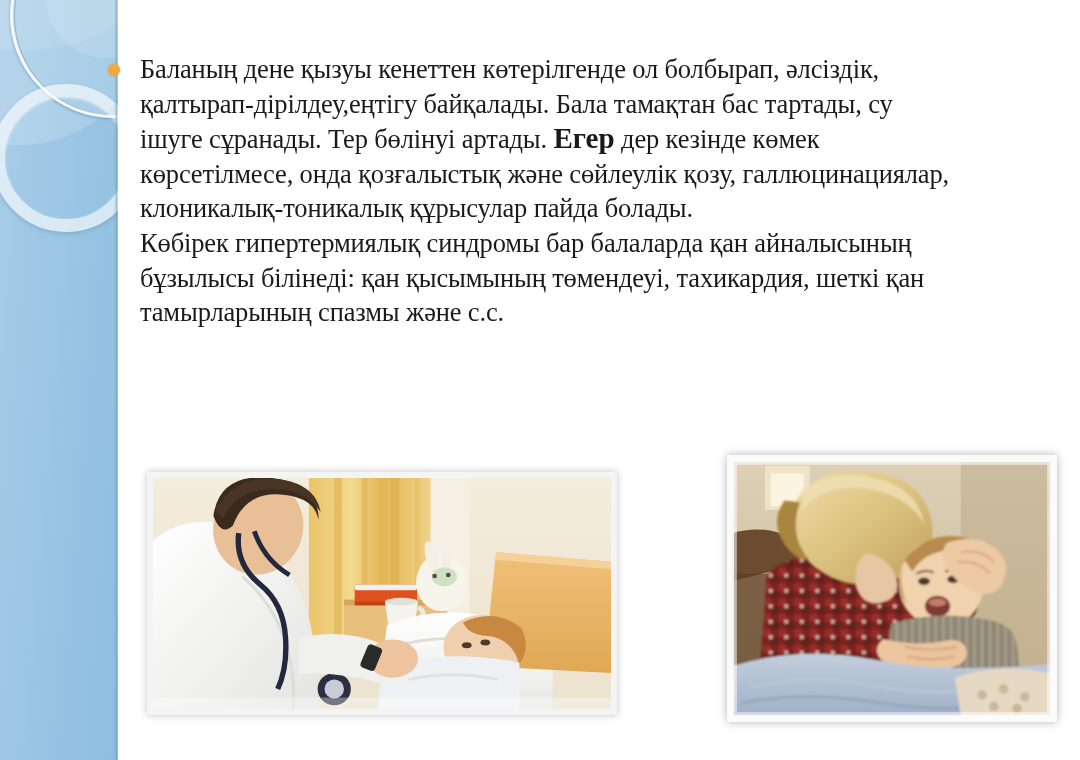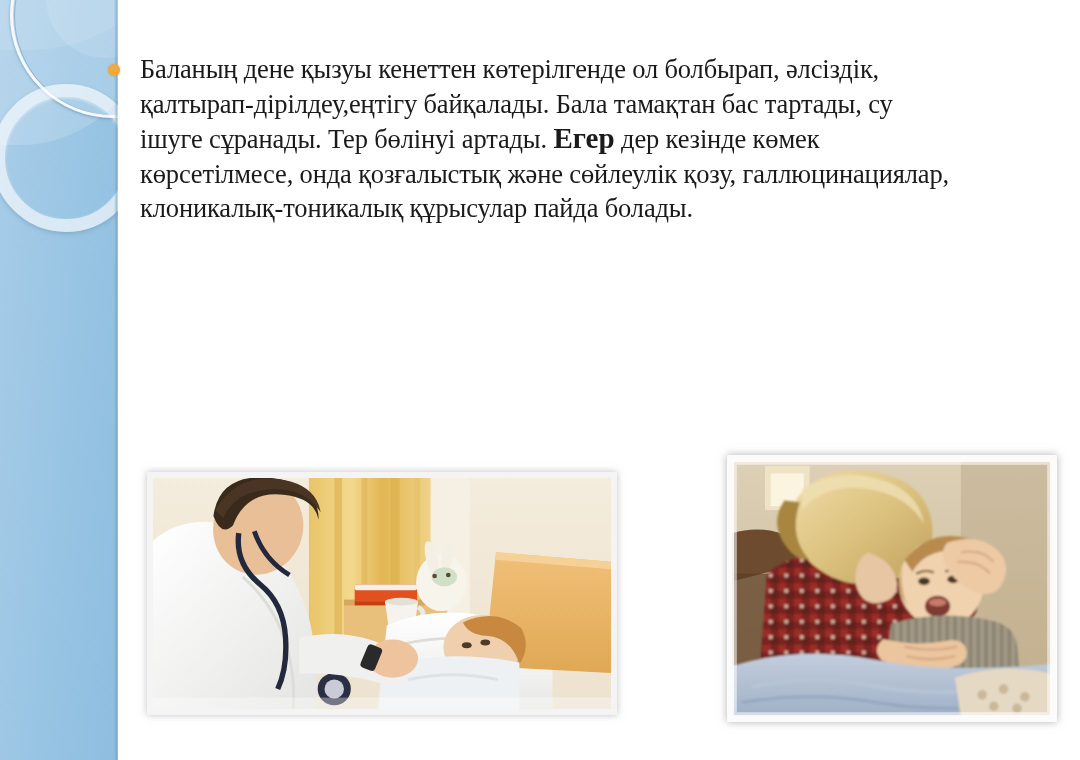--- a/index.html
+++ b/index.html
@@ -164,20 +164,23 @@
     <div class="deco-ring-thin"></div>
     <div class="deco-ring-big"></div>
     <div class="sidebar-edge"></div>
   </div>
 
   <div class="bullet-dot"></div>
 
   <div class="content">
     <p class="para">
       <span>Баланың дене қызуы кенеттен көтерілгенде ол болбырап, әлсіздік, қалтырап-дірілдеу,еңтігу байқалады. Бала тамақтан бас тартады, су ішуге сұранады. Тер бөлінуі артады. </span><span class="emph">Егер</span><span> дер кезінде көмек көрсетілмесе, онда қозғалыстық және сөйлеулік қозу, галлюцинациялар, клоникалық-тоникалық құрысулар пайда болады.</span>
+    </p>
+    <p class="para">
+      <span>Көбірек гипертермиялық синдромы бар балаларда қан айналысының бұзылысы білінеді: қан қысымының төмендеуі, тахикардия, шеткі қан тамырларының спазмы және с.с.</span>
     </p>
   </div>
 
   <div class="photo-frame" id="photo-left">
     <svg class="photo-canvas" viewBox="0 0 470 243" preserveAspectRatio="none">
       <defs>
         <linearGradient id="lwall" x1="0" y1="0" x2="0" y2="1">
           <stop offset="0" stop-color="#f4ecdc"></stop>
             <stop offset="1" stop-color="#ece2cf"></stop>
         </linearGradient>

